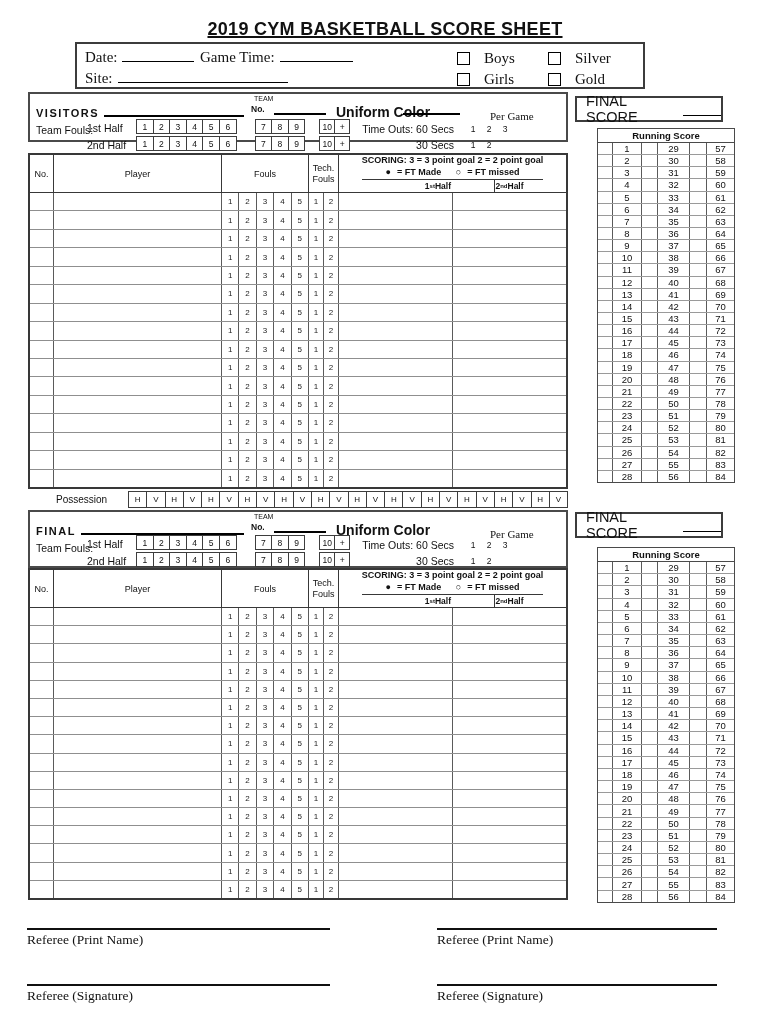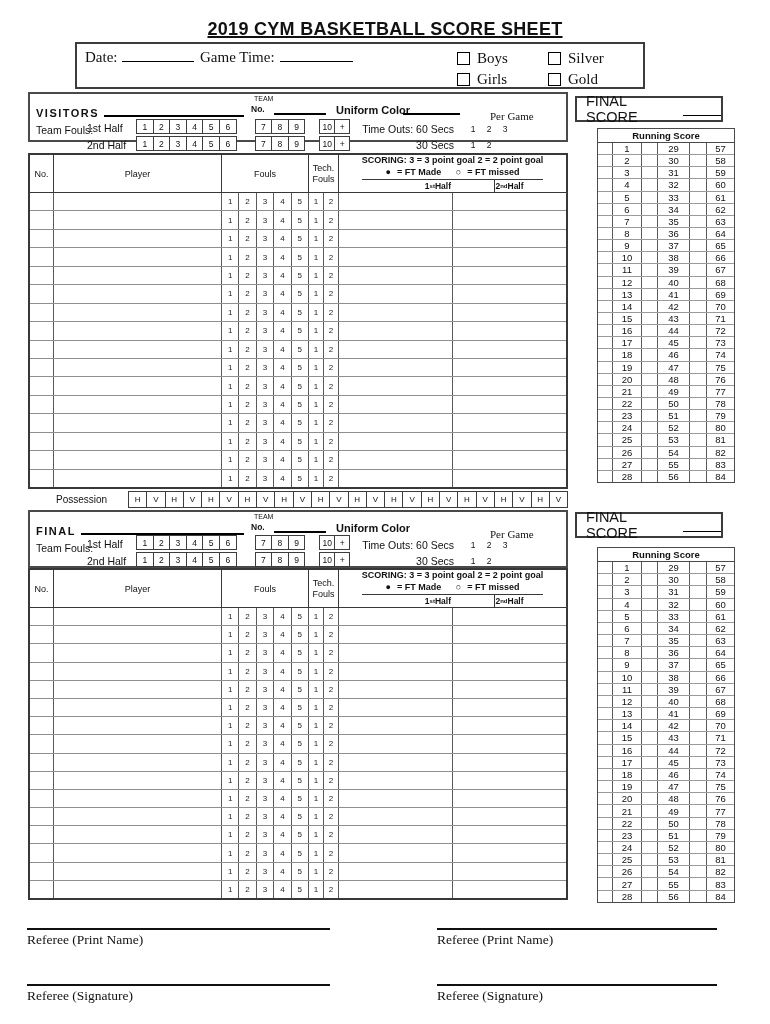--- a/index.html
+++ b/index.html
@@ -8,32 +8,32 @@
   
   .title{position:absolute;top:19px;left:0;width:770px;text-align:center;
          font-size:18px;font-weight:bold;letter-spacing:.3px;}
   .title span{text-decoration:underline;text-decoration-thickness:2px;text-align:center;}
   
   .header-box{position:absolute;left:75px;top:42px;width:570px;height:47px;
               border:2px solid #3c3c3c;font-family:"Liberation Serif","DejaVu Serif",serif;
               font-size:15px;box-sizing:border-box;}
   .hb-item{position:absolute;display:flex;align-items:baseline;}
   .fill-line{display:inline-block;border-bottom:1.5px solid #000;height:13px;margin-left:5px;}
-  .cb-item{position:absolute;display:flex;align-items:center;gap:7px;font-size:15px;}
+  .cb-item{position:absolute;display:flex;align-items:center;gap:14px;font-size:15px;}
   .cb{display:inline-block;width:11px;height:11px;border:1.5px solid #000;background:#fff;}
   
   .team-panel{position:absolute;left:28px;width:540px;border:2px solid #4a4a4a;
               box-sizing:border-box;background:#fff;font-size:10.5px;}
   .tp-name-row{position:absolute;left:6px;top:9px;width:208px;display:flex;align-items:baseline;}
   .tp-name{font-weight:bold;font-size:11px;letter-spacing:1.5px;}
   .name-line{flex:1;border-bottom:2px solid #000;height:12px;margin-left:5px;}
   .tp-team{position:absolute;left:224px;top:1px;font-size:7px;}
   .tp-no{position:absolute;left:221px;top:10px;font-size:8.5px;font-weight:bold;}
   .tp-noline{position:absolute;left:244px;top:6px;width:52px;height:13px;border-bottom:2px solid #000;}
-  .tp-uniform{position:absolute;left:306px;top:10px;font-weight:bold;font-size:11px;}
+  .tp-uniform{position:absolute;left:306px;top:10px;font-weight:bold;font-size:14px;}
   .tp-uline{position:absolute;left:373px;top:6px;width:57px;height:13px;border-bottom:2px solid #000;}
   .tp-pergame{position:absolute;left:460px;top:16px;font-size:11px;font-family:Liberation Serif, serif;}
   .tp-teamfouls{position:absolute;left:6px;top:30px;}
   .tp-half{position:absolute;left:57px;font-size:10.5px;}
   .frow{position:absolute;left:107px;display:flex;}
   .fgroup{display:flex;}
   .fgroup.g2{margin-left:19px;}
   .fgroup.g3{margin-left:15px;}
   .fcell{width:17.6px;height:15px;border:1px solid #3d3d3d;margin-left:-1px;box-sizing:border-box;
          display:flex;align-items:center;justify-content:center;font-size:8.5px;background:#fff;}
@@ -108,20 +108,24 @@
 
   <div class="header-box">
     <div class="hb-item" style="left:8px;top:4px;">
       <span>Date:</span>
       <span class="fill-line" style="width:72px;"></span>
     </div>
     <div class="hb-item" style="left:123px;top:4px;">
       <span>Game Time:</span>
       <span class="fill-line" style="width:73px;"></span>
     </div>
+    <div class="hb-item" style="left:8px;top:25px;">
+      <span>Site:</span>
+      <span class="fill-line" style="width:170px;"></span>
+    </div>
     <div class="cb-item" style="left:380px;top:6px;">
       <span class="cb"></span>
       <span>Boys</span>
     </div>
     <div class="cb-item" style="left:380px;top:27px;">
       <span class="cb"></span>
       <span>Girls</span>
     </div>
     <div class="cb-item" style="left:471px;top:6px;">
       <span class="cb"></span>

